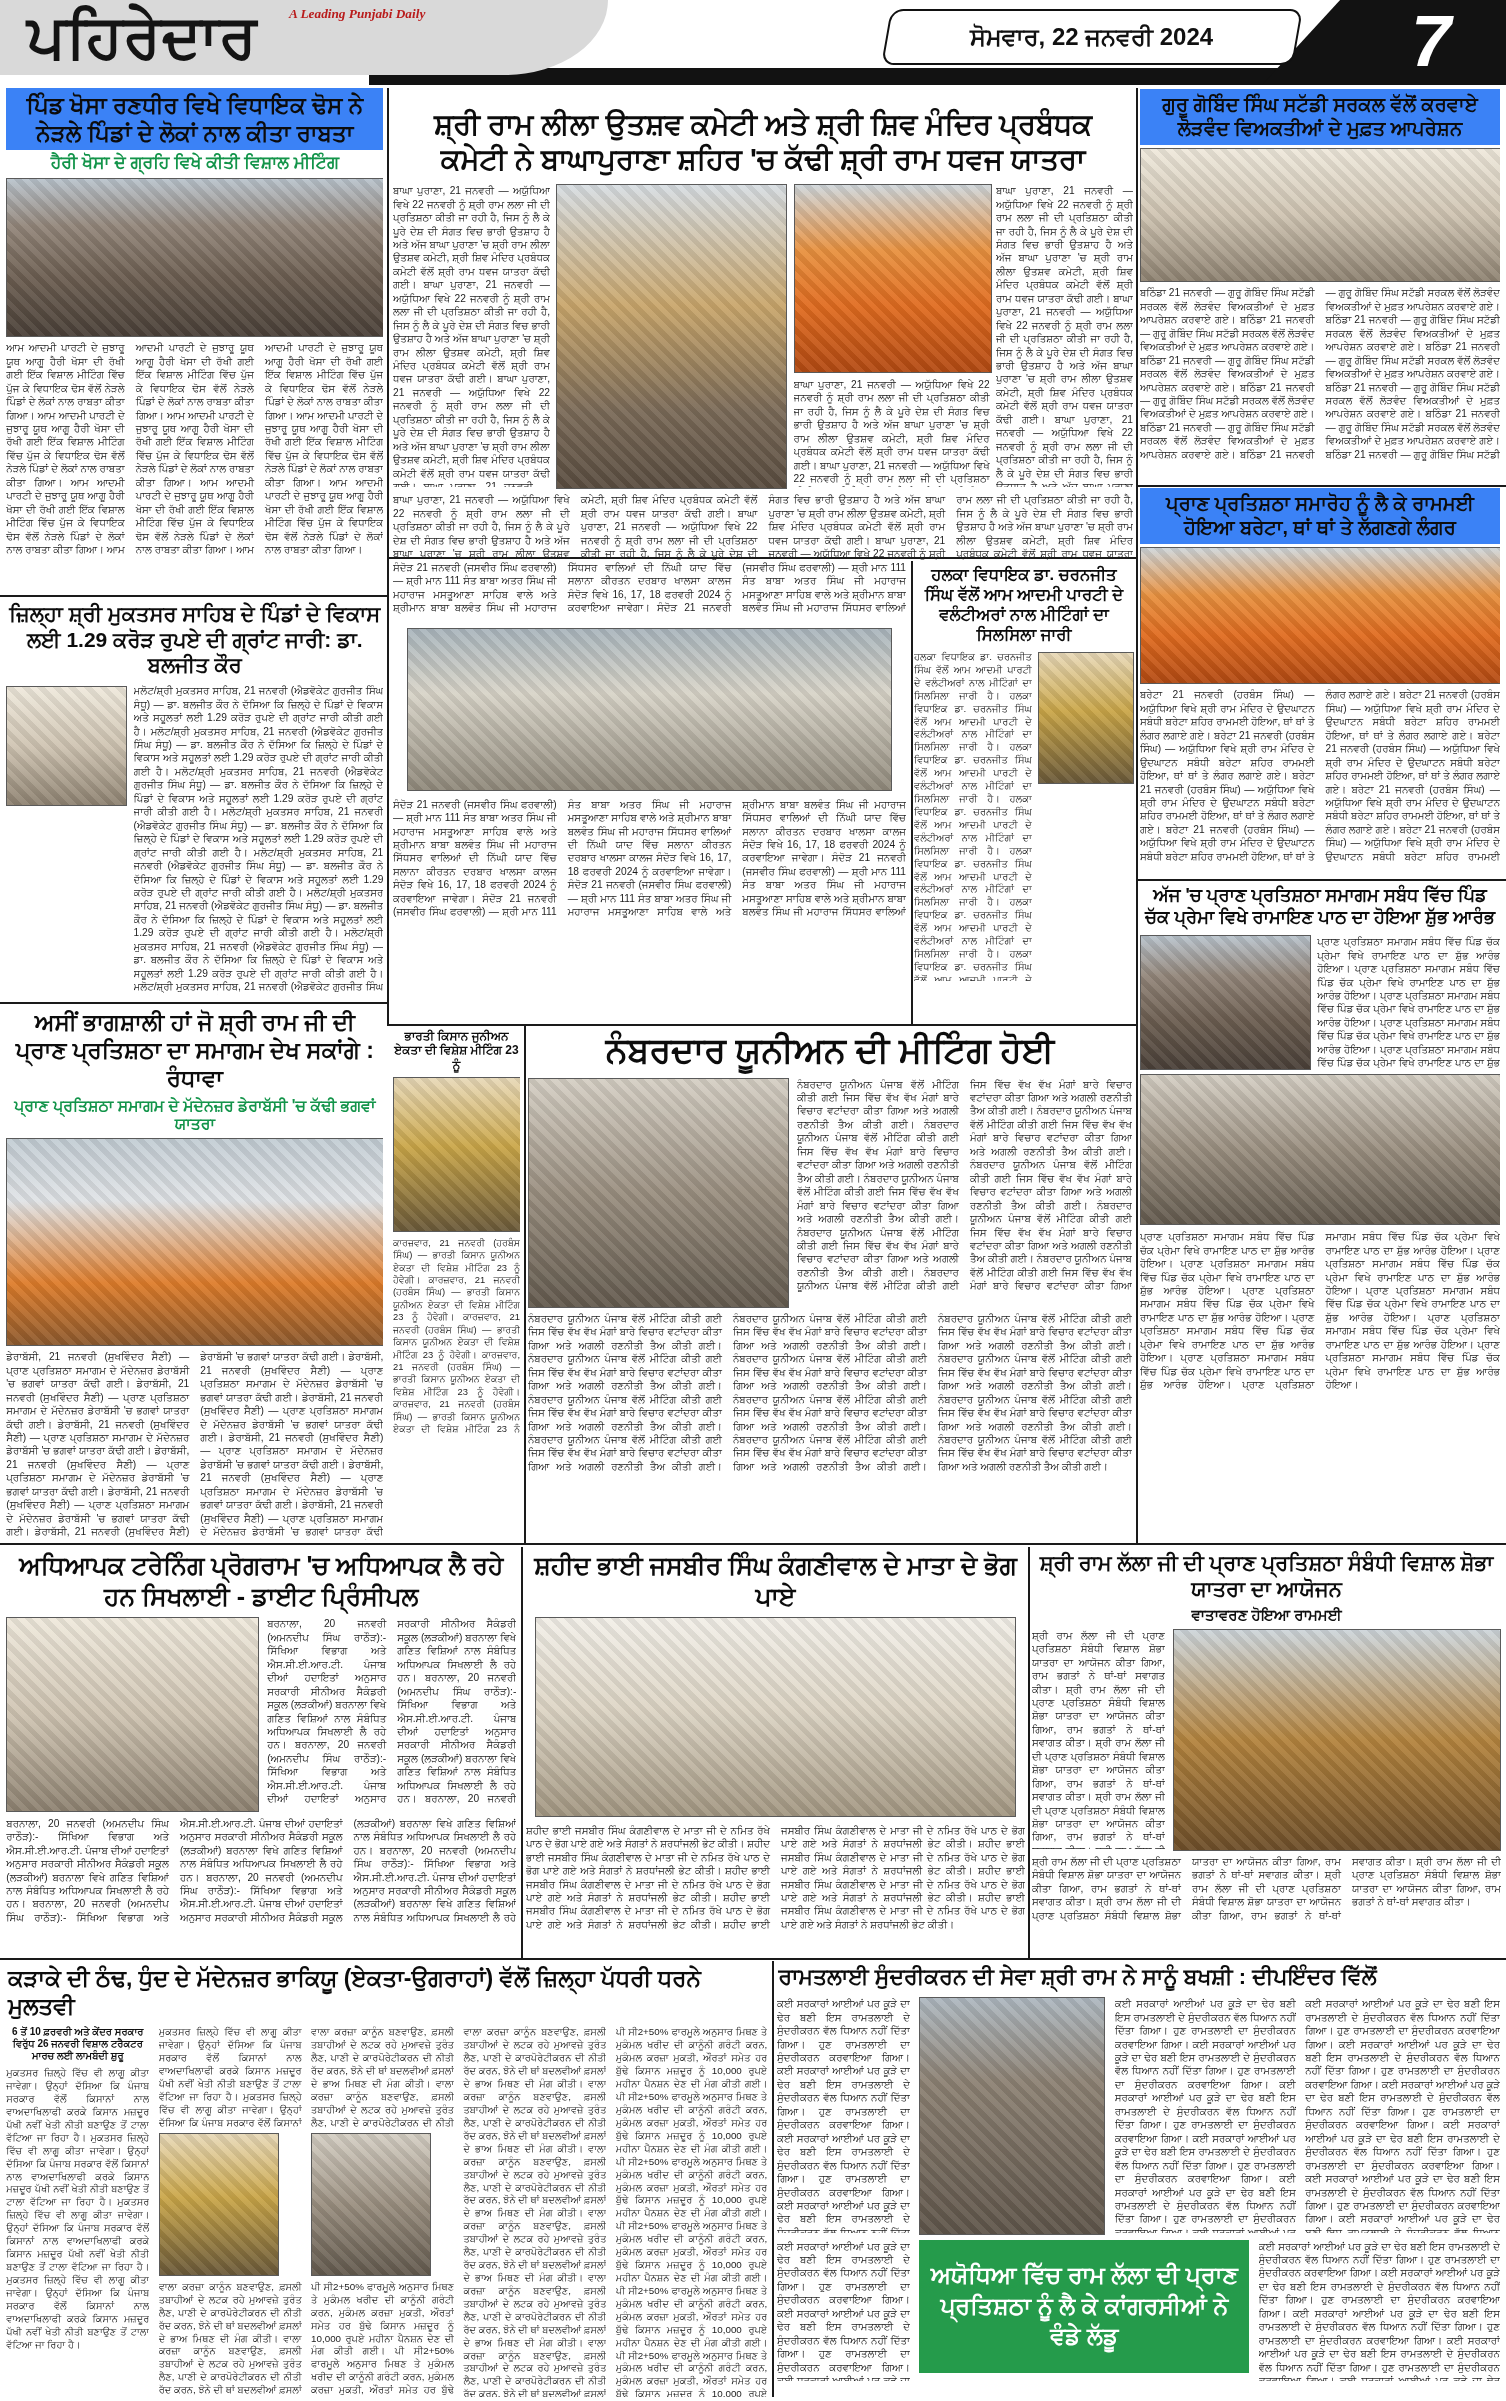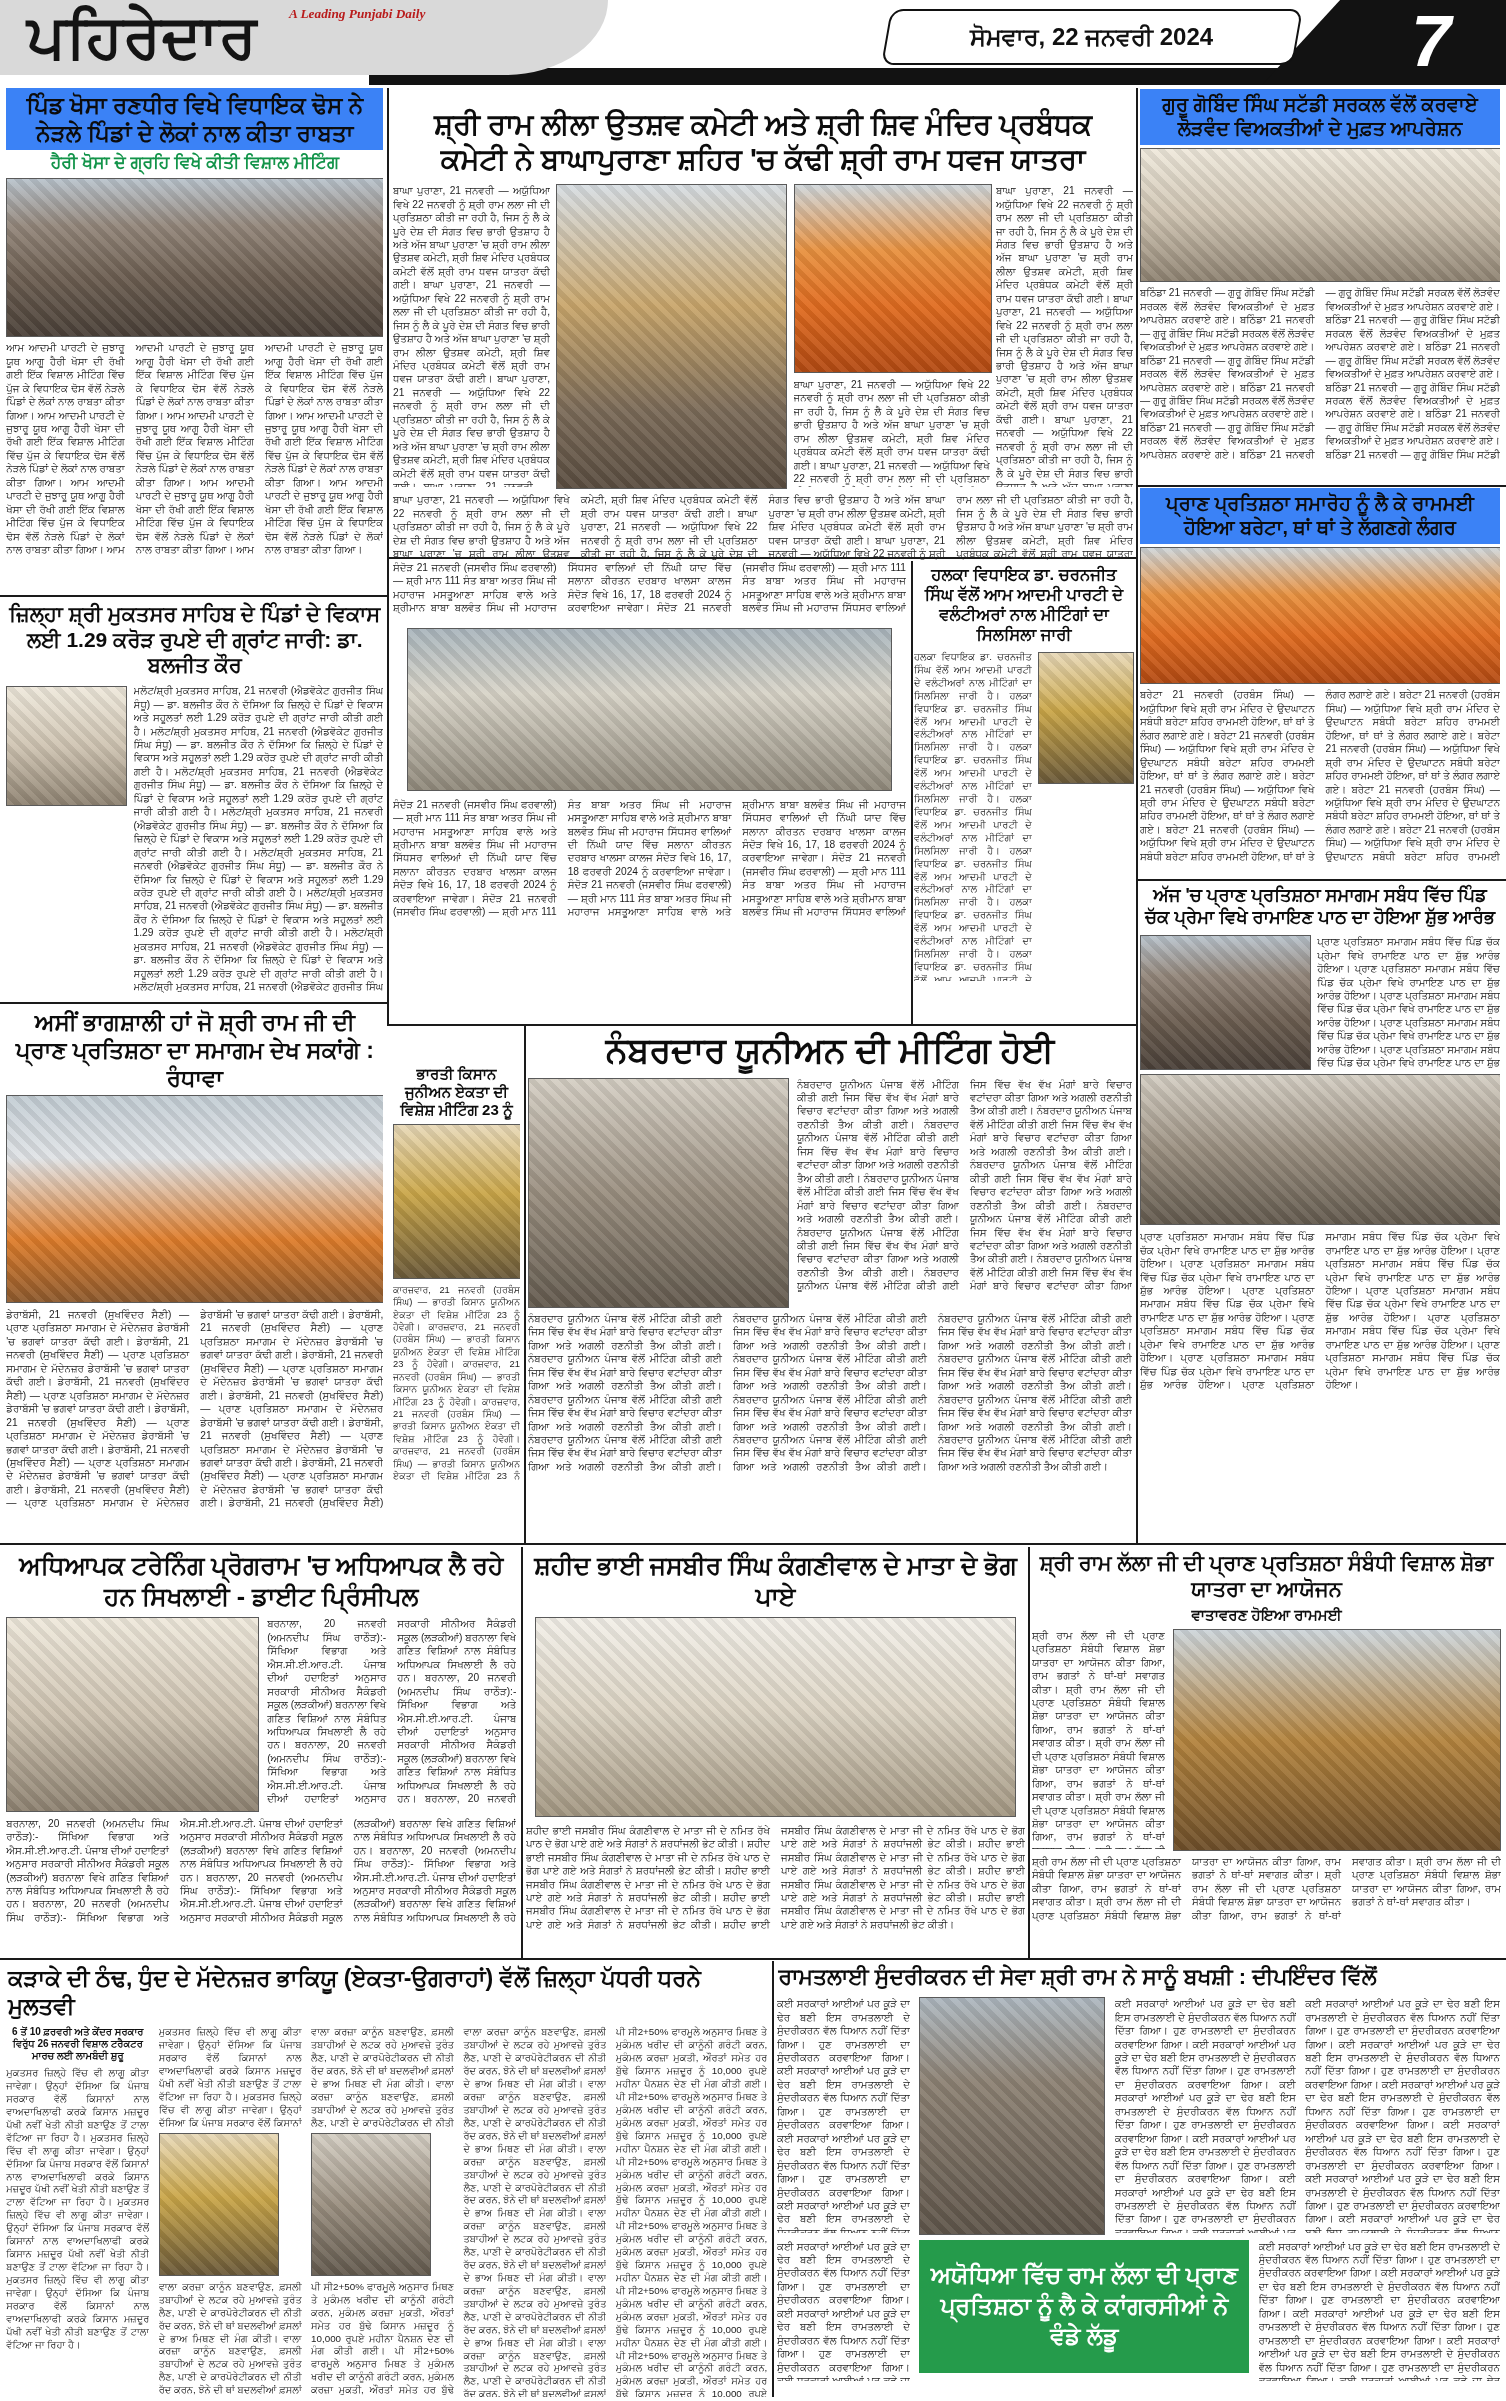--- a/index.html
+++ b/index.html
@@ -147,26 +147,27 @@
   <div class="story" style="left:914px;top:561px;width:220px;height:460px;">
     <div class="hl" style="font-size:16.5px;padding:3.1px 1.6px 6.3px;">ਹਲਕਾ ਵਿਧਾਇਕ ਡਾ. ਚਰਨਜੀਤ ਸਿੰਘ ਵੱਲੋਂ ਆਮ ਆਦਮੀ ਪਾਰਟੀ ਦੇ ਵਲੰਟੀਅਰਾਂ ਨਾਲ ਮੀਟਿੰਗਾਂ ਦਾ ਸਿਲਸਿਲਾ ਜਾਰੀ</div>
     <div style="overflow:hidden;height:330px;">
       <div class="ph ph-portrait" style="float:right;width:94px;height:130px;margin:1.6px 0 3.1px 6.3px;"></div>
       <div class="body" style="font-size:9.8px;height:100%;">ਹਲਕਾ ਵਿਧਾਇਕ ਡਾ. ਚਰਨਜੀਤ ਸਿੰਘ ਵੱਲੋਂ ਆਮ ਆਦਮੀ ਪਾਰਟੀ ਦੇ ਵਲੰਟੀਅਰਾਂ ਨਾਲ ਮੀਟਿੰਗਾਂ ਦਾ ਸਿਲਸਿਲਾ ਜਾਰੀ ਹੈ। ਹਲਕਾ ਵਿਧਾਇਕ ਡਾ. ਚਰਨਜੀਤ ਸਿੰਘ ਵੱਲੋਂ ਆਮ ਆਦਮੀ ਪਾਰਟੀ ਦੇ ਵਲੰਟੀਅਰਾਂ ਨਾਲ ਮੀਟਿੰਗਾਂ ਦਾ ਸਿਲਸਿਲਾ ਜਾਰੀ ਹੈ। ਹਲਕਾ ਵਿਧਾਇਕ ਡਾ. ਚਰਨਜੀਤ ਸਿੰਘ ਵੱਲੋਂ ਆਮ ਆਦਮੀ ਪਾਰਟੀ ਦੇ ਵਲੰਟੀਅਰਾਂ ਨਾਲ ਮੀਟਿੰਗਾਂ ਦਾ ਸਿਲਸਿਲਾ ਜਾਰੀ ਹੈ। ਹਲਕਾ ਵਿਧਾਇਕ ਡਾ. ਚਰਨਜੀਤ ਸਿੰਘ ਵੱਲੋਂ ਆਮ ਆਦਮੀ ਪਾਰਟੀ ਦੇ ਵਲੰਟੀਅਰਾਂ ਨਾਲ ਮੀਟਿੰਗਾਂ ਦਾ ਸਿਲਸਿਲਾ ਜਾਰੀ ਹੈ। ਹਲਕਾ ਵਿਧਾਇਕ ਡਾ. ਚਰਨਜੀਤ ਸਿੰਘ ਵੱਲੋਂ ਆਮ ਆਦਮੀ ਪਾਰਟੀ ਦੇ ਵਲੰਟੀਅਰਾਂ ਨਾਲ ਮੀਟਿੰਗਾਂ ਦਾ ਸਿਲਸਿਲਾ ਜਾਰੀ ਹੈ। ਹਲਕਾ ਵਿਧਾਇਕ ਡਾ. ਚਰਨਜੀਤ ਸਿੰਘ ਵੱਲੋਂ ਆਮ ਆਦਮੀ ਪਾਰਟੀ ਦੇ ਵਲੰਟੀਅਰਾਂ ਨਾਲ ਮੀਟਿੰਗਾਂ ਦਾ ਸਿਲਸਿਲਾ ਜਾਰੀ ਹੈ। ਹਲਕਾ ਵਿਧਾਇਕ ਡਾ. ਚਰਨਜੀਤ ਸਿੰਘ ਵੱਲੋਂ ਆਮ ਆਦਮੀ ਪਾਰਟੀ ਦੇ ਵਲੰਟੀਅਰਾਂ ਨਾਲ ਮੀਟਿੰਗਾਂ ਦਾ ਸਿਲਸਿਲਾ ਜਾਰੀ ਹੈ। ਹਲਕਾ ਵਿਧਾਇਕ ਡਾ. ਚਰਨਜੀਤ ਸਿੰਘ ਵੱਲੋਂ ਆਮ ਆਦਮੀ ਪਾਰਟੀ ਦੇ ਵਲੰਟੀਅਰਾਂ ਨਾਲ ਮੀਟਿੰਗਾਂ ਦਾ ਸਿਲਸਿਲਾ ਜਾਰੀ ਹੈ। ਹਲਕਾ ਵਿਧਾਇਕ ਡਾ. ਚਰਨਜੀਤ ਸਿੰਘ ਵੱਲੋਂ ਆਮ ਆਦਮੀ ਪਾਰਟੀ ਦੇ ਵਲੰਟੀਅਰਾਂ ਨਾਲ ਮੀਟਿੰਗਾਂ ਦਾ ਸਿਲਸਿਲਾ ਜਾਰੀ ਹੈ। ਹਲਕਾ ਵਿਧਾਇਕ ਡਾ. ਚਰਨਜੀਤ ਸਿੰਘ ਵੱਲੋਂ ਆਮ ਆਦਮੀ ਪਾਰਟੀ ਦੇ ਵਲੰਟੀਅਰਾਂ ਨਾਲ ਮੀਟਿੰਗਾਂ ਦਾ ਸਿਲਸਿਲਾ ਜਾਰੀ ਹੈ। ਹਲਕਾ ਵਿਧਾਇਕ ਡਾ. ਚਰਨਜੀਤ ਸਿੰਘ ਵੱਲੋਂ ਆਮ ਆਦਮੀ ਪਾਰਟੀ ਦੇ ਵਲੰਟੀਅਰਾਂ ਨਾਲ ਮੀਟਿੰਗਾਂ ਦਾ ਸਿਲਸਿਲਾ ਜਾਰੀ ਹੈ। ਹਲਕਾ ਵਿਧਾਇਕ ਡਾ. ਚਰਨਜੀਤ ਸਿੰਘ ਵੱਲੋਂ ਆਮ ਆਦਮੀ ਪਾਰਟੀ ਦੇ ਵਲੰਟੀਅਰਾਂ ਨਾਲ ਮੀਟਿੰਗਾਂ ਦਾ ਸਿਲਸਿਲਾ ਜਾਰੀ ਹੈ। ਹਲਕਾ ਵਿਧਾਇਕ ਡਾ. ਚਰਨਜੀਤ ਸਿੰਘ ਵੱਲੋਂ ਆਮ ਆਦਮੀ ਪਾਰਟੀ ਦੇ ਵਲੰਟੀਅਰਾਂ ਨਾਲ ਮੀਟਿੰਗਾਂ ਦਾ ਸਿਲਸਿਲਾ ਜਾਰੀ ਹੈ। ਹਲਕਾ ਵਿਧਾਇਕ ਡਾ. ਚਰਨਜੀਤ ਸਿੰਘ ਵੱਲੋਂ ਆਮ ਆਦਮੀ ਪਾਰਟੀ ਦੇ ਵਲੰਟੀਅਰਾਂ ਨਾਲ ਮੀਟਿੰਗਾਂ ਦਾ ਸਿਲਸਿਲਾ ਜਾਰੀ ਹੈ।</div>
     </div>
   </div>
 
   <div class="story" style="left:6.3px;top:1005px;width:377px;height:535px;">
     <div class="hl" style="font-size:23px;padding:3.1px 1.6px;">ਅਸੀਂ ਭਾਗਸ਼ਾਲੀ ਹਾਂ ਜੋ ਸ਼੍ਰੀ ਰਾਮ ਜੀ ਦੀ ਪ੍ਰਾਣ ਪ੍ਰਤਿਸ਼ਠਾ ਦਾ ਸਮਾਗਮ ਦੇਖ ਸਕਾਂਗੇ : ਰੰਧਾਵਾ</div>
+    <div class="green-sub" style="font-size:15.7px;padding:1.6px 0 4.7px;">ਪ੍ਰਾਣ ਪ੍ਰਤਿਸ਼ਠਾ ਸਮਾਗਮ ਦੇ ਮੱਦੇਨਜ਼ਰ ਡੇਰਾਬੱਸੀ 'ਚ ਕੱਢੀ ਭਗਵਾਂ ਯਾਤਰਾ</div>
     <div class="ph ph-truck" style="width:100%;height:206px;"></div>
     <div class="body cols2" style="height:209px;margin-top:4.7px;">ਡੇਰਾਬੱਸੀ, 21 ਜਨਵਰੀ (ਸੁਖਵਿੰਦਰ ਸੈਣੀ) — ਪ੍ਰਾਣ ਪ੍ਰਤਿਸ਼ਠਾ ਸਮਾਗਮ ਦੇ ਮੱਦੇਨਜ਼ਰ ਡੇਰਾਬੱਸੀ 'ਚ ਭਗਵਾਂ ਯਾਤਰਾ ਕੱਢੀ ਗਈ। ਡੇਰਾਬੱਸੀ, 21 ਜਨਵਰੀ (ਸੁਖਵਿੰਦਰ ਸੈਣੀ) — ਪ੍ਰਾਣ ਪ੍ਰਤਿਸ਼ਠਾ ਸਮਾਗਮ ਦੇ ਮੱਦੇਨਜ਼ਰ ਡੇਰਾਬੱਸੀ 'ਚ ਭਗਵਾਂ ਯਾਤਰਾ ਕੱਢੀ ਗਈ। ਡੇਰਾਬੱਸੀ, 21 ਜਨਵਰੀ (ਸੁਖਵਿੰਦਰ ਸੈਣੀ) — ਪ੍ਰਾਣ ਪ੍ਰਤਿਸ਼ਠਾ ਸਮਾਗਮ ਦੇ ਮੱਦੇਨਜ਼ਰ ਡੇਰਾਬੱਸੀ 'ਚ ਭਗਵਾਂ ਯਾਤਰਾ ਕੱਢੀ ਗਈ। ਡੇਰਾਬੱਸੀ, 21 ਜਨਵਰੀ (ਸੁਖਵਿੰਦਰ ਸੈਣੀ) — ਪ੍ਰਾਣ ਪ੍ਰਤਿਸ਼ਠਾ ਸਮਾਗਮ ਦੇ ਮੱਦੇਨਜ਼ਰ ਡੇਰਾਬੱਸੀ 'ਚ ਭਗਵਾਂ ਯਾਤਰਾ ਕੱਢੀ ਗਈ। ਡੇਰਾਬੱਸੀ, 21 ਜਨਵਰੀ (ਸੁਖਵਿੰਦਰ ਸੈਣੀ) — ਪ੍ਰਾਣ ਪ੍ਰਤਿਸ਼ਠਾ ਸਮਾਗਮ ਦੇ ਮੱਦੇਨਜ਼ਰ ਡੇਰਾਬੱਸੀ 'ਚ ਭਗਵਾਂ ਯਾਤਰਾ ਕੱਢੀ ਗਈ। ਡੇਰਾਬੱਸੀ, 21 ਜਨਵਰੀ (ਸੁਖਵਿੰਦਰ ਸੈਣੀ) — ਪ੍ਰਾਣ ਪ੍ਰਤਿਸ਼ਠਾ ਸਮਾਗਮ ਦੇ ਮੱਦੇਨਜ਼ਰ ਡੇਰਾਬੱਸੀ 'ਚ ਭਗਵਾਂ ਯਾਤਰਾ ਕੱਢੀ ਗਈ। ਡੇਰਾਬੱਸੀ, 21 ਜਨਵਰੀ (ਸੁਖਵਿੰਦਰ ਸੈਣੀ) — ਪ੍ਰਾਣ ਪ੍ਰਤਿਸ਼ਠਾ ਸਮਾਗਮ ਦੇ ਮੱਦੇਨਜ਼ਰ ਡੇਰਾਬੱਸੀ 'ਚ ਭਗਵਾਂ ਯਾਤਰਾ ਕੱਢੀ ਗਈ। ਡੇਰਾਬੱਸੀ, 21 ਜਨਵਰੀ (ਸੁਖਵਿੰਦਰ ਸੈਣੀ) — ਪ੍ਰਾਣ ਪ੍ਰਤਿਸ਼ਠਾ ਸਮਾਗਮ ਦੇ ਮੱਦੇਨਜ਼ਰ ਡੇਰਾਬੱਸੀ 'ਚ ਭਗਵਾਂ ਯਾਤਰਾ ਕੱਢੀ ਗਈ। ਡੇਰਾਬੱਸੀ, 21 ਜਨਵਰੀ (ਸੁਖਵਿੰਦਰ ਸੈਣੀ) — ਪ੍ਰਾਣ ਪ੍ਰਤਿਸ਼ਠਾ ਸਮਾਗਮ ਦੇ ਮੱਦੇਨਜ਼ਰ ਡੇਰਾਬੱਸੀ 'ਚ ਭਗਵਾਂ ਯਾਤਰਾ ਕੱਢੀ ਗਈ। ਡੇਰਾਬੱਸੀ, 21 ਜਨਵਰੀ (ਸੁਖਵਿੰਦਰ ਸੈਣੀ) — ਪ੍ਰਾਣ ਪ੍ਰਤਿਸ਼ਠਾ ਸਮਾਗਮ ਦੇ ਮੱਦੇਨਜ਼ਰ ਡੇਰਾਬੱਸੀ 'ਚ ਭਗਵਾਂ ਯਾਤਰਾ ਕੱਢੀ ਗਈ। ਡੇਰਾਬੱਸੀ, 21 ਜਨਵਰੀ (ਸੁਖਵਿੰਦਰ ਸੈਣੀ) — ਪ੍ਰਾਣ ਪ੍ਰਤਿਸ਼ਠਾ ਸਮਾਗਮ ਦੇ ਮੱਦੇਨਜ਼ਰ ਡੇਰਾਬੱਸੀ 'ਚ ਭਗਵਾਂ ਯਾਤਰਾ ਕੱਢੀ ਗਈ। ਡੇਰਾਬੱਸੀ, 21 ਜਨਵਰੀ (ਸੁਖਵਿੰਦਰ ਸੈਣੀ) — ਪ੍ਰਾਣ ਪ੍ਰਤਿਸ਼ਠਾ ਸਮਾਗਮ ਦੇ ਮੱਦੇਨਜ਼ਰ ਡੇਰਾਬੱਸੀ 'ਚ ਭਗਵਾਂ ਯਾਤਰਾ ਕੱਢੀ ਗਈ।</div>
   </div>
 
   <div class="story" style="left:393px;top:1027px;width:127px;height:513px;">
-    <div class="hl" style="font-size:15px;padding:1.6px 0 4.7px;margin-top:36px;">ਭਾਰਤੀ ਕਿਸਾਨ ਜੁਨੀਅਨ ਏਕਤਾ ਦੀ ਵਿਸ਼ੇਸ਼ ਮੀਟਿੰਗ 23 ਨੂੰ</div>
+    <div class="hl" style="font-size:12px;padding:1.6px 0 4.7px;">ਭਾਰਤੀ ਕਿਸਾਨ ਜੁਨੀਅਨ ਏਕਤਾ ਦੀ ਵਿਸ਼ੇਸ਼ ਮੀਟਿੰਗ 23 ਨੂੰ</div>
     <div class="ph ph-portrait" style="width:100%;height:153px;"></div>
     <div class="body" style="font-size:9.4px;height:196px;margin-top:4.7px;">ਕਾਰਜ਼ਵਾਰ, 21 ਜਨਵਰੀ (ਹਰਬੰਸ ਸਿੰਘ) — ਭਾਰਤੀ ਕਿਸਾਨ ਯੂਨੀਅਨ ਏਕਤਾ ਦੀ ਵਿਸ਼ੇਸ਼ ਮੀਟਿੰਗ 23 ਨੂੰ ਹੋਵੇਗੀ। ਕਾਰਜ਼ਵਾਰ, 21 ਜਨਵਰੀ (ਹਰਬੰਸ ਸਿੰਘ) — ਭਾਰਤੀ ਕਿਸਾਨ ਯੂਨੀਅਨ ਏਕਤਾ ਦੀ ਵਿਸ਼ੇਸ਼ ਮੀਟਿੰਗ 23 ਨੂੰ ਹੋਵੇਗੀ। ਕਾਰਜ਼ਵਾਰ, 21 ਜਨਵਰੀ (ਹਰਬੰਸ ਸਿੰਘ) — ਭਾਰਤੀ ਕਿਸਾਨ ਯੂਨੀਅਨ ਏਕਤਾ ਦੀ ਵਿਸ਼ੇਸ਼ ਮੀਟਿੰਗ 23 ਨੂੰ ਹੋਵੇਗੀ। ਕਾਰਜ਼ਵਾਰ, 21 ਜਨਵਰੀ (ਹਰਬੰਸ ਸਿੰਘ) — ਭਾਰਤੀ ਕਿਸਾਨ ਯੂਨੀਅਨ ਏਕਤਾ ਦੀ ਵਿਸ਼ੇਸ਼ ਮੀਟਿੰਗ 23 ਨੂੰ ਹੋਵੇਗੀ। ਕਾਰਜ਼ਵਾਰ, 21 ਜਨਵਰੀ (ਹਰਬੰਸ ਸਿੰਘ) — ਭਾਰਤੀ ਕਿਸਾਨ ਯੂਨੀਅਨ ਏਕਤਾ ਦੀ ਵਿਸ਼ੇਸ਼ ਮੀਟਿੰਗ 23 ਨੂੰ ਹੋਵੇਗੀ। ਕਾਰਜ਼ਵਾਰ, 21 ਜਨਵਰੀ (ਹਰਬੰਸ ਸਿੰਘ) — ਭਾਰਤੀ ਕਿਸਾਨ ਯੂਨੀਅਨ ਏਕਤਾ ਦੀ ਵਿਸ਼ੇਸ਼ ਮੀਟਿੰਗ 23 ਨੂੰ ਹੋਵੇਗੀ। ਕਾਰਜ਼ਵਾਰ, 21 ਜਨਵਰੀ (ਹਰਬੰਸ ਸਿੰਘ) — ਭਾਰਤੀ ਕਿਸਾਨ ਯੂਨੀਅਨ ਏਕਤਾ ਦੀ ਵਿਸ਼ੇਸ਼ ਮੀਟਿੰਗ 23 ਨੂੰ ਹੋਵੇਗੀ। ਕਾਰਜ਼ਵਾਰ, 21 ਜਨਵਰੀ (ਹਰਬੰਸ ਸਿੰਘ) — ਭਾਰਤੀ ਕਿਸਾਨ ਯੂਨੀਅਨ ਏਕਤਾ ਦੀ ਵਿਸ਼ੇਸ਼ ਮੀਟਿੰਗ 23 ਨੂੰ ਹੋਵੇਗੀ।</div>
   </div>
 
   <div class="story" style="left:528px;top:1027px;width:604px;height:513px;">
     <div class="hl" style="font-size:35px;padding:1.6px 0 6.3px;">ਨੰਬਰਦਾਰ ਯੂਨੀਅਨ ਦੀ ਮੀਟਿੰਗ ਹੋਈ</div>
     <div class="row" style="gap:7.9px;height:228px;">
       <div class="ph ph-group" style="width:259px;height:100%;"></div>
       <div class="body cols2" style="flex:1;">ਨੰਬਰਦਾਰ ਯੂਨੀਅਨ ਪੰਜਾਬ ਵੱਲੋਂ ਮੀਟਿੰਗ ਕੀਤੀ ਗਈ ਜਿਸ ਵਿੱਚ ਵੱਖ ਵੱਖ ਮੰਗਾਂ ਬਾਰੇ ਵਿਚਾਰ ਵਟਾਂਦਰਾ ਕੀਤਾ ਗਿਆ ਅਤੇ ਅਗਲੀ ਰਣਨੀਤੀ ਤੈਅ ਕੀਤੀ ਗਈ। ਨੰਬਰਦਾਰ ਯੂਨੀਅਨ ਪੰਜਾਬ ਵੱਲੋਂ ਮੀਟਿੰਗ ਕੀਤੀ ਗਈ ਜਿਸ ਵਿੱਚ ਵੱਖ ਵੱਖ ਮੰਗਾਂ ਬਾਰੇ ਵਿਚਾਰ ਵਟਾਂਦਰਾ ਕੀਤਾ ਗਿਆ ਅਤੇ ਅਗਲੀ ਰਣਨੀਤੀ ਤੈਅ ਕੀਤੀ ਗਈ। ਨੰਬਰਦਾਰ ਯੂਨੀਅਨ ਪੰਜਾਬ ਵੱਲੋਂ ਮੀਟਿੰਗ ਕੀਤੀ ਗਈ ਜਿਸ ਵਿੱਚ ਵੱਖ ਵੱਖ ਮੰਗਾਂ ਬਾਰੇ ਵਿਚਾਰ ਵਟਾਂਦਰਾ ਕੀਤਾ ਗਿਆ ਅਤੇ ਅਗਲੀ ਰਣਨੀਤੀ ਤੈਅ ਕੀਤੀ ਗਈ। ਨੰਬਰਦਾਰ ਯੂਨੀਅਨ ਪੰਜਾਬ ਵੱਲੋਂ ਮੀਟਿੰਗ ਕੀਤੀ ਗਈ ਜਿਸ ਵਿੱਚ ਵੱਖ ਵੱਖ ਮੰਗਾਂ ਬਾਰੇ ਵਿਚਾਰ ਵਟਾਂਦਰਾ ਕੀਤਾ ਗਿਆ ਅਤੇ ਅਗਲੀ ਰਣਨੀਤੀ ਤੈਅ ਕੀਤੀ ਗਈ। ਨੰਬਰਦਾਰ ਯੂਨੀਅਨ ਪੰਜਾਬ ਵੱਲੋਂ ਮੀਟਿੰਗ ਕੀਤੀ ਗਈ ਜਿਸ ਵਿੱਚ ਵੱਖ ਵੱਖ ਮੰਗਾਂ ਬਾਰੇ ਵਿਚਾਰ ਵਟਾਂਦਰਾ ਕੀਤਾ ਗਿਆ ਅਤੇ ਅਗਲੀ ਰਣਨੀਤੀ ਤੈਅ ਕੀਤੀ ਗਈ। ਨੰਬਰਦਾਰ ਯੂਨੀਅਨ ਪੰਜਾਬ ਵੱਲੋਂ ਮੀਟਿੰਗ ਕੀਤੀ ਗਈ ਜਿਸ ਵਿੱਚ ਵੱਖ ਵੱਖ ਮੰਗਾਂ ਬਾਰੇ ਵਿਚਾਰ ਵਟਾਂਦਰਾ ਕੀਤਾ ਗਿਆ ਅਤੇ ਅਗਲੀ ਰਣਨੀਤੀ ਤੈਅ ਕੀਤੀ ਗਈ। ਨੰਬਰਦਾਰ ਯੂਨੀਅਨ ਪੰਜਾਬ ਵੱਲੋਂ ਮੀਟਿੰਗ ਕੀਤੀ ਗਈ ਜਿਸ ਵਿੱਚ ਵੱਖ ਵੱਖ ਮੰਗਾਂ ਬਾਰੇ ਵਿਚਾਰ ਵਟਾਂਦਰਾ ਕੀਤਾ ਗਿਆ ਅਤੇ ਅਗਲੀ ਰਣਨੀਤੀ ਤੈਅ ਕੀਤੀ ਗਈ। ਨੰਬਰਦਾਰ ਯੂਨੀਅਨ ਪੰਜਾਬ ਵੱਲੋਂ ਮੀਟਿੰਗ ਕੀਤੀ ਗਈ ਜਿਸ ਵਿੱਚ ਵੱਖ ਵੱਖ ਮੰਗਾਂ ਬਾਰੇ ਵਿਚਾਰ ਵਟਾਂਦਰਾ ਕੀਤਾ ਗਿਆ ਅਤੇ ਅਗਲੀ ਰਣਨੀਤੀ ਤੈਅ ਕੀਤੀ ਗਈ। ਨੰਬਰਦਾਰ ਯੂਨੀਅਨ ਪੰਜਾਬ ਵੱਲੋਂ ਮੀਟਿੰਗ ਕੀਤੀ ਗਈ ਜਿਸ ਵਿੱਚ ਵੱਖ ਵੱਖ ਮੰਗਾਂ ਬਾਰੇ ਵਿਚਾਰ ਵਟਾਂਦਰਾ ਕੀਤਾ ਗਿਆ ਅਤੇ ਅਗਲੀ ਰਣਨੀਤੀ ਤੈਅ ਕੀਤੀ ਗਈ। ਨੰਬਰਦਾਰ ਯੂਨੀਅਨ ਪੰਜਾਬ ਵੱਲੋਂ ਮੀਟਿੰਗ ਕੀਤੀ ਗਈ ਜਿਸ ਵਿੱਚ ਵੱਖ ਵੱਖ ਮੰਗਾਂ ਬਾਰੇ ਵਿਚਾਰ ਵਟਾਂਦਰਾ ਕੀਤਾ ਗਿਆ ਅਤੇ ਅਗਲੀ ਰਣਨੀਤੀ ਤੈਅ ਕੀਤੀ ਗਈ।</div>
     </div>

